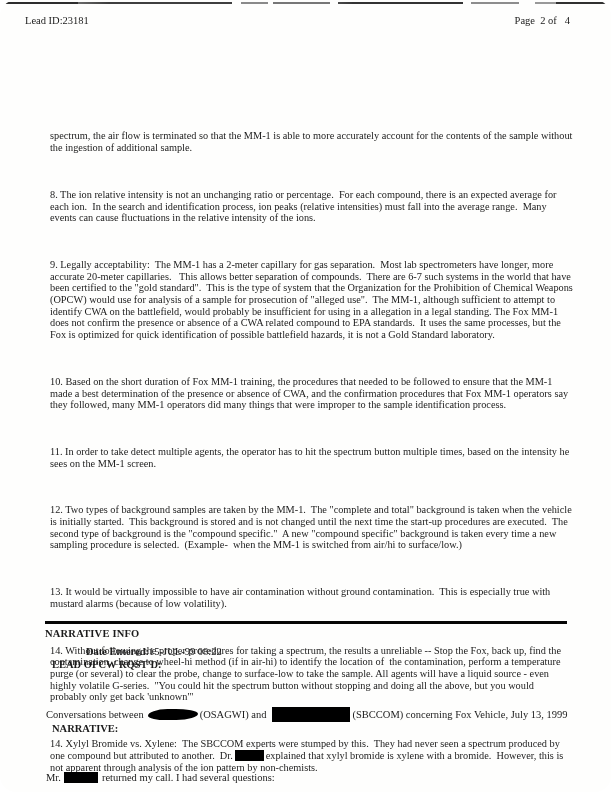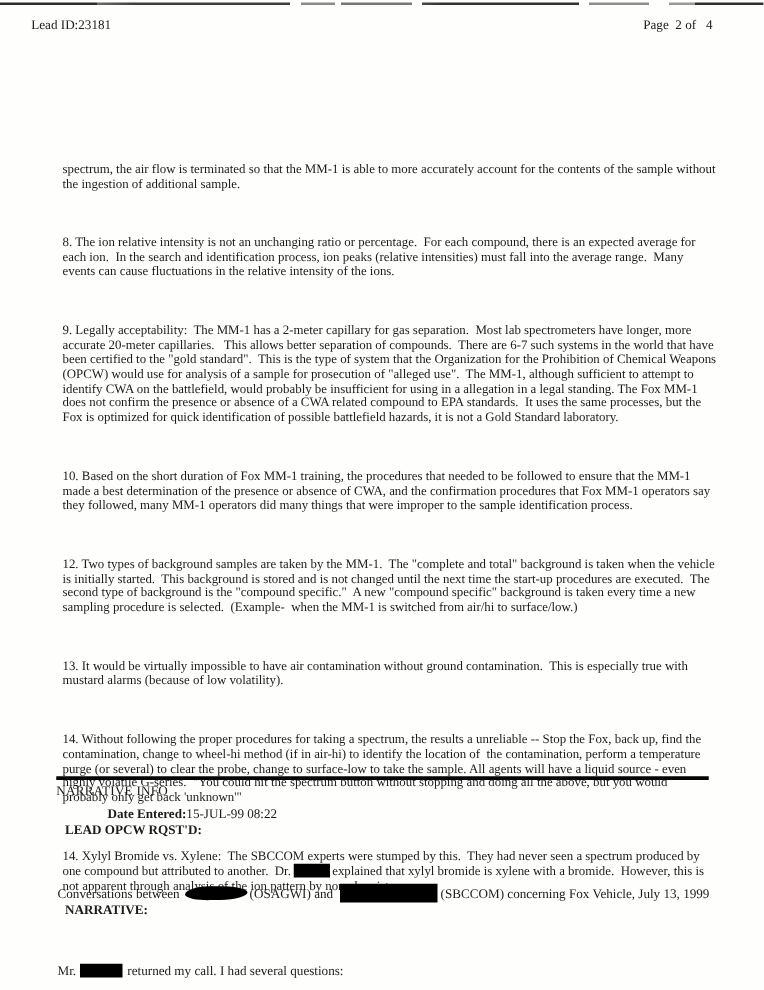--- a/index.html
+++ b/index.html
@@ -5,20 +5,21 @@
   * { margin: 0; padding: 0; box-sizing: border-box; }
   html, body { background: #ffffff; }
   .page {
     position: relative;
     width: 611px;
     height: 792px;
     background: #fefefd;
     color: #1b1b1b;
     font-family: "Liberation Serif", "DejaVu Serif", serif;
     overflow: hidden;
+    border-radius: 16px;
   }
   .scanline {
     position: absolute;
     top: 2px; left: 0;
     width: 611px; height: 2px;
     background: linear-gradient(90deg,
       #2d2d2d 0px, #2d2d2d 78px,
       #6a6a6a 78px, #3a3a3a 110px,
       #3f3f3f 110px, #3f3f3f 232px,
       rgba(0,0,0,0) 232px, rgba(0,0,0,0) 241px,
@@ -64,21 +65,21 @@
   .r-mr   { width: 34px; height: 11px; margin: 0 4px 0 3px; }
   .narrative {
     position: absolute;
     top: 621px; left: 45px;
     width: 522px;
     font-size: 10.5px;
     line-height: 13px;
   }
   .rule { height: 2.5px; background: #050505; margin-bottom: 3px; }
   .b { font-weight: bold; }
-  .ntitle { font-weight: normal; letter-spacing: 0.2px; }
+  .ntitle { font-weight: bold; letter-spacing: 0.2px; }
   .nrow.sub { margin-left: 7px; }
   .nrow.first { margin-top: 5px; margin-left: 41px; }
   .nrow.conv { margin-left: 1px; white-space: nowrap; margin-top: 36px; }
   .qa { margin-top: 14px; }
   .qarow { display: flex; white-space: pre-wrap; }
   .qp { width: 24px; flex: 0 0 24px; }
   .qt { flex: 1; margin-left: 32px; }
 </style>
 </head>
 <body>
@@ -90,20 +91,21 @@
   <div class="header">
     <span>Lead ID:23181</span>
     <span>Page  2 of   4</span>
   </div>
 
   <div class="bodytext">
     <p>spectrum, the air flow is terminated so that the MM-1 is able to more accurately account for the contents of the sample without the ingestion of additional sample.</p>
     <p>8. The ion relative intensity is not an unchanging ratio or percentage.  For each compound, there is an expected average for each ion.  In the search and identification process, ion peaks (relative intensities) must fall into the average range.  Many events can cause fluctuations in the relative intensity of the ions.</p>
     <p>9. Legally acceptability:  The MM-1 has a 2-meter capillary for gas separation.  Most lab spectrometers have longer, more accurate 20-meter capillaries.   This allows better separation of compounds.  There are 6-7 such systems in the world that have been certified to the "gold standard".  This is the type of system that the Organization for the Prohibition of Chemical Weapons (OPCW) would use for analysis of a sample for prosecution of "alleged use".  The MM-1, although sufficient to attempt to identify CWA on the battlefield, would probably be insufficient for using in a allegation in a legal standing. The Fox MM-1 does not confirm the presence or absence of a CWA related compound to EPA standards.  It uses the same processes, but the Fox is optimized for quick identification of possible battlefield hazards, it is not a Gold Standard laboratory.</p>
     <p>10. Based on the short duration of Fox MM-1 training, the procedures that needed to be followed to ensure that the MM-1 made a best determination of the presence or absence of CWA, and the confirmation procedures that Fox MM-1 operators say they followed, many MM-1 operators did many things that were improper to the sample identification process.</p>
+    <p>11. In order to take detect multiple agents, the operator has to hit the spectrum button multiple times, based on the intensity he sees on the MM-1 screen.</p>
     <p>12. Two types of background samples are taken by the MM-1.  The "complete and total" background is taken when the vehicle is initially started.  This background is stored and is not changed until the next time the start-up procedures are executed.  The second type of background is the "compound specific."  A new "compound specific" background is taken every time a new sampling procedure is selected.  (Example-  when the MM-1 is switched from air/hi to surface/low.)</p>
     <p>13. It would be virtually impossible to have air contamination without ground contamination.  This is especially true with mustard alarms (because of low volatility).</p>
     <p>14. Without following the proper procedures for taking a spectrum, the results a unreliable -- Stop the Fox, back up, find the contamination, change to wheel-hi method (if in air-hi) to identify the location of  the contamination, perform a temperature purge (or several) to clear the probe, change to surface-low to take the sample. All agents will have a liquid source - even highly volatile G-series.  "You could hit the spectrum button without stopping and doing all the above, but you would probably only get back 'unknown'"</p>
     <p><span>14. Xylyl Bromide vs. Xylene:  The SBCCOM experts were stumped by this.  They had never seen a spectrum produced by one compound but attributed to another.  Dr.</span><span class="redact r-dr"></span><span>explained that xylyl bromide is xylene with a bromide.  However, this is not apparent through analysis of the ion pattern by non-chemists.</span></p>
   </div>
 
   <div class="narrative">
     <div class="rule"></div>
     <div class="ntitle">NARRATIVE INFO</div>
 

